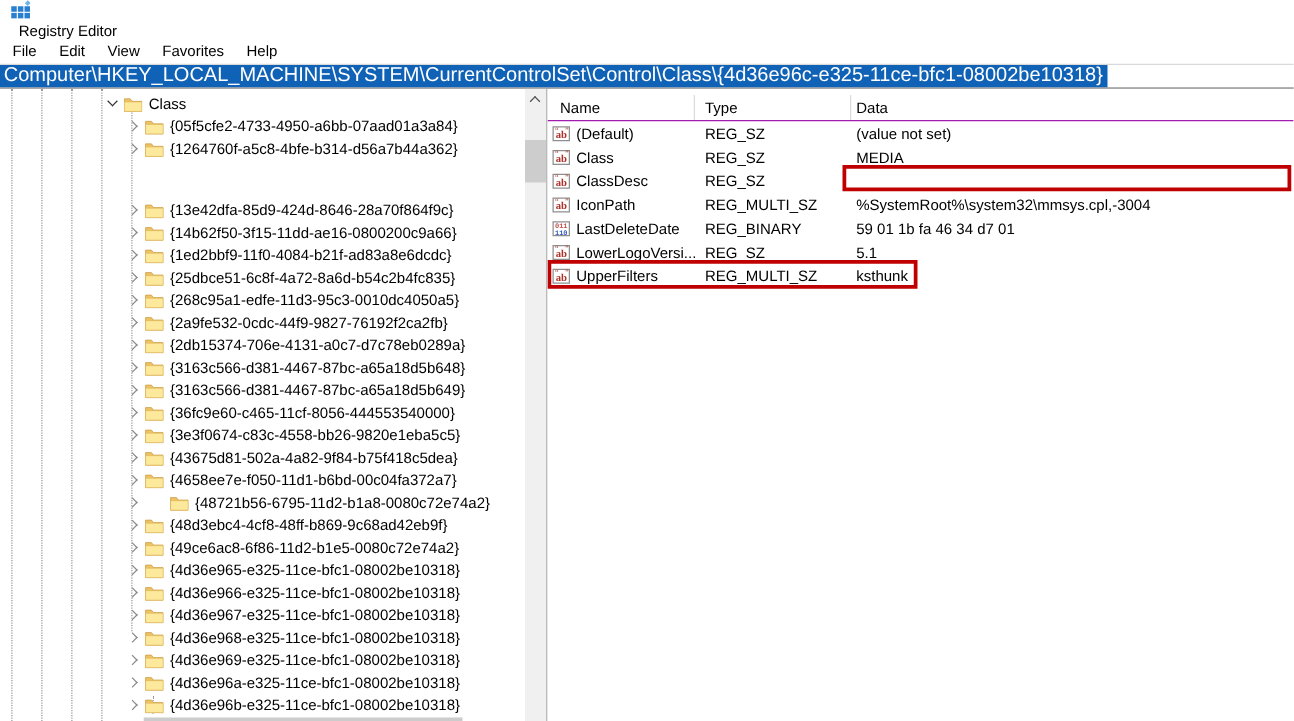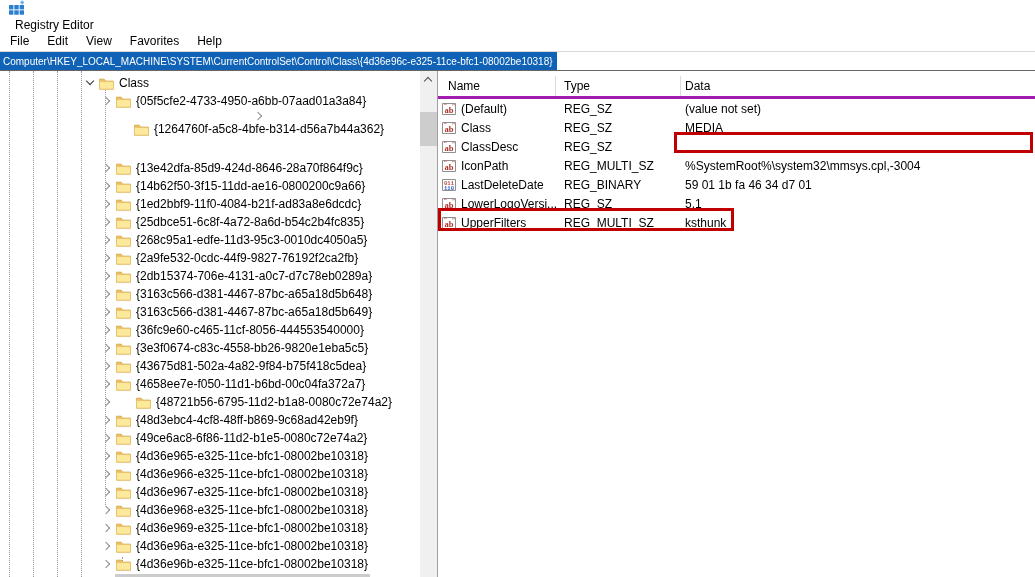--- a/index.html
+++ b/index.html
@@ -12,21 +12,21 @@
   .app-icon{width:18px;height:18px;display:inline-flex;flex:none;}
   .title-text{margin-left:7px;font-size:12px;}
   .menubar{height:21px;display:flex;align-items:center;padding-left:1px;background:#fff;}
   .menu-item{padding:2px 9px;font-size:12px;cursor:default;}
   .addressbar{
     height:18px;border-top:1px solid #d9d9d9;border-bottom:1px solid #666;
     background:#fff;display:flex;align-items:stretch;overflow:hidden;
   }
   .addr-sel{
     background:#0f62b5;color:#fff;display:flex;align-items:center;
-    padding:0 4px 0 3px;white-space:nowrap;font-size:10px;
+    padding:0 4px 0 3px;white-space:nowrap;font-size:16px;
   }
   .main{position:absolute;top:71px;left:0;right:0;bottom:0;display:flex;}
   
   .left-pane{position:relative;width:437px;flex:none;border-right:1px solid #a0a0a0;overflow:hidden;background:#fff;}
   .guide{position:absolute;width:0;border-left:1px dotted #9a9a9a;}
   .g1{left:9px;top:0;bottom:0;}
   .g2{left:33px;top:0;bottom:0;}
   .g3{left:57px;top:0;bottom:0;}
   .g4{left:81px;top:0;bottom:0;}
   .g5{left:105px;top:14px;bottom:72px;}
@@ -42,21 +42,21 @@
   .folder{width:15px;height:13px;flex:none;margin-right:5px;}
   .tree-label{font-size:12px;}
   
   .vscroll{position:absolute;top:0;right:0;width:17px;bottom:0;background:#f0f0f0;}
   .scroll-arrow{position:absolute;top:0;left:0;right:0;height:17px;}
   .scroll-arrow::before{content:"";position:absolute;left:5px;top:7px;width:5px;height:5px;
     border-left:1.4px solid #505050;border-top:1.4px solid #505050;transform:rotate(45deg);}
   .scroll-thumb{position:absolute;left:0;right:0;top:41px;height:34px;background:#cdcdcd;}
   
   .right-pane{position:relative;flex:1;background:#fff;overflow:hidden;}
-  .list-header{display:flex;margin-top:5px;height:20px;border-bottom:3px solid #a21caf;}
+  .list-header{display:flex;margin-top:5px;height:20px;border-bottom:1px solid #a21caf;}
   .hcell{display:flex;align-items:center;font-size:12px;border-right:1px solid #dcdcdc;}
   .hname{width:118px;padding-left:10px;box-sizing:border-box;}
   .htype{width:125px;padding-left:8px;box-sizing:border-box;}
   .hdata{flex:1;padding-left:4px;border-right:none;}
   .list-row{display:flex;height:19px;align-items:center;white-space:nowrap;}
   .cell{font-size:12px;}
   .cname{width:118px;flex:none;display:flex;align-items:center;padding-left:3px;box-sizing:border-box;overflow:hidden;}
   .ctype{width:125px;flex:none;padding-left:8px;box-sizing:border-box;}
   .cdata{flex:1;padding-left:4px;overflow:hidden;}
   .vicon{width:16px;height:16px;flex:none;margin-right:4px;}
@@ -137,21 +137,21 @@
           </div>
           <div class="tree-row" style="padding-left: 101px;">
             <span class="chev "></span>
             <span class="node ">
               <svg class="folder">
                 <use href="#icon-folder"></use>
               </svg>
               <span class="tree-label">{05f5cfe2-4733-4950-a6bb-07aad01a3a84}</span>
             </span>
           </div>
-          <div class="tree-row" style="padding-left: 101px; flex-direction: column;">
+          <div class="tree-row" style="padding-left: 101px;">
             <span class="chev "></span>
             <span class="node ">
               <svg class="folder">
                 <use href="#icon-folder"></use>
               </svg>
               <span class="tree-label">{1264760f-a5c8-4bfe-b314-d56a7b44a362}</span>
             </span>
           </div>
           <div class="tree-row" style="padding-left: 101px; margin-top: 31px;">
             <span class="chev "></span>

